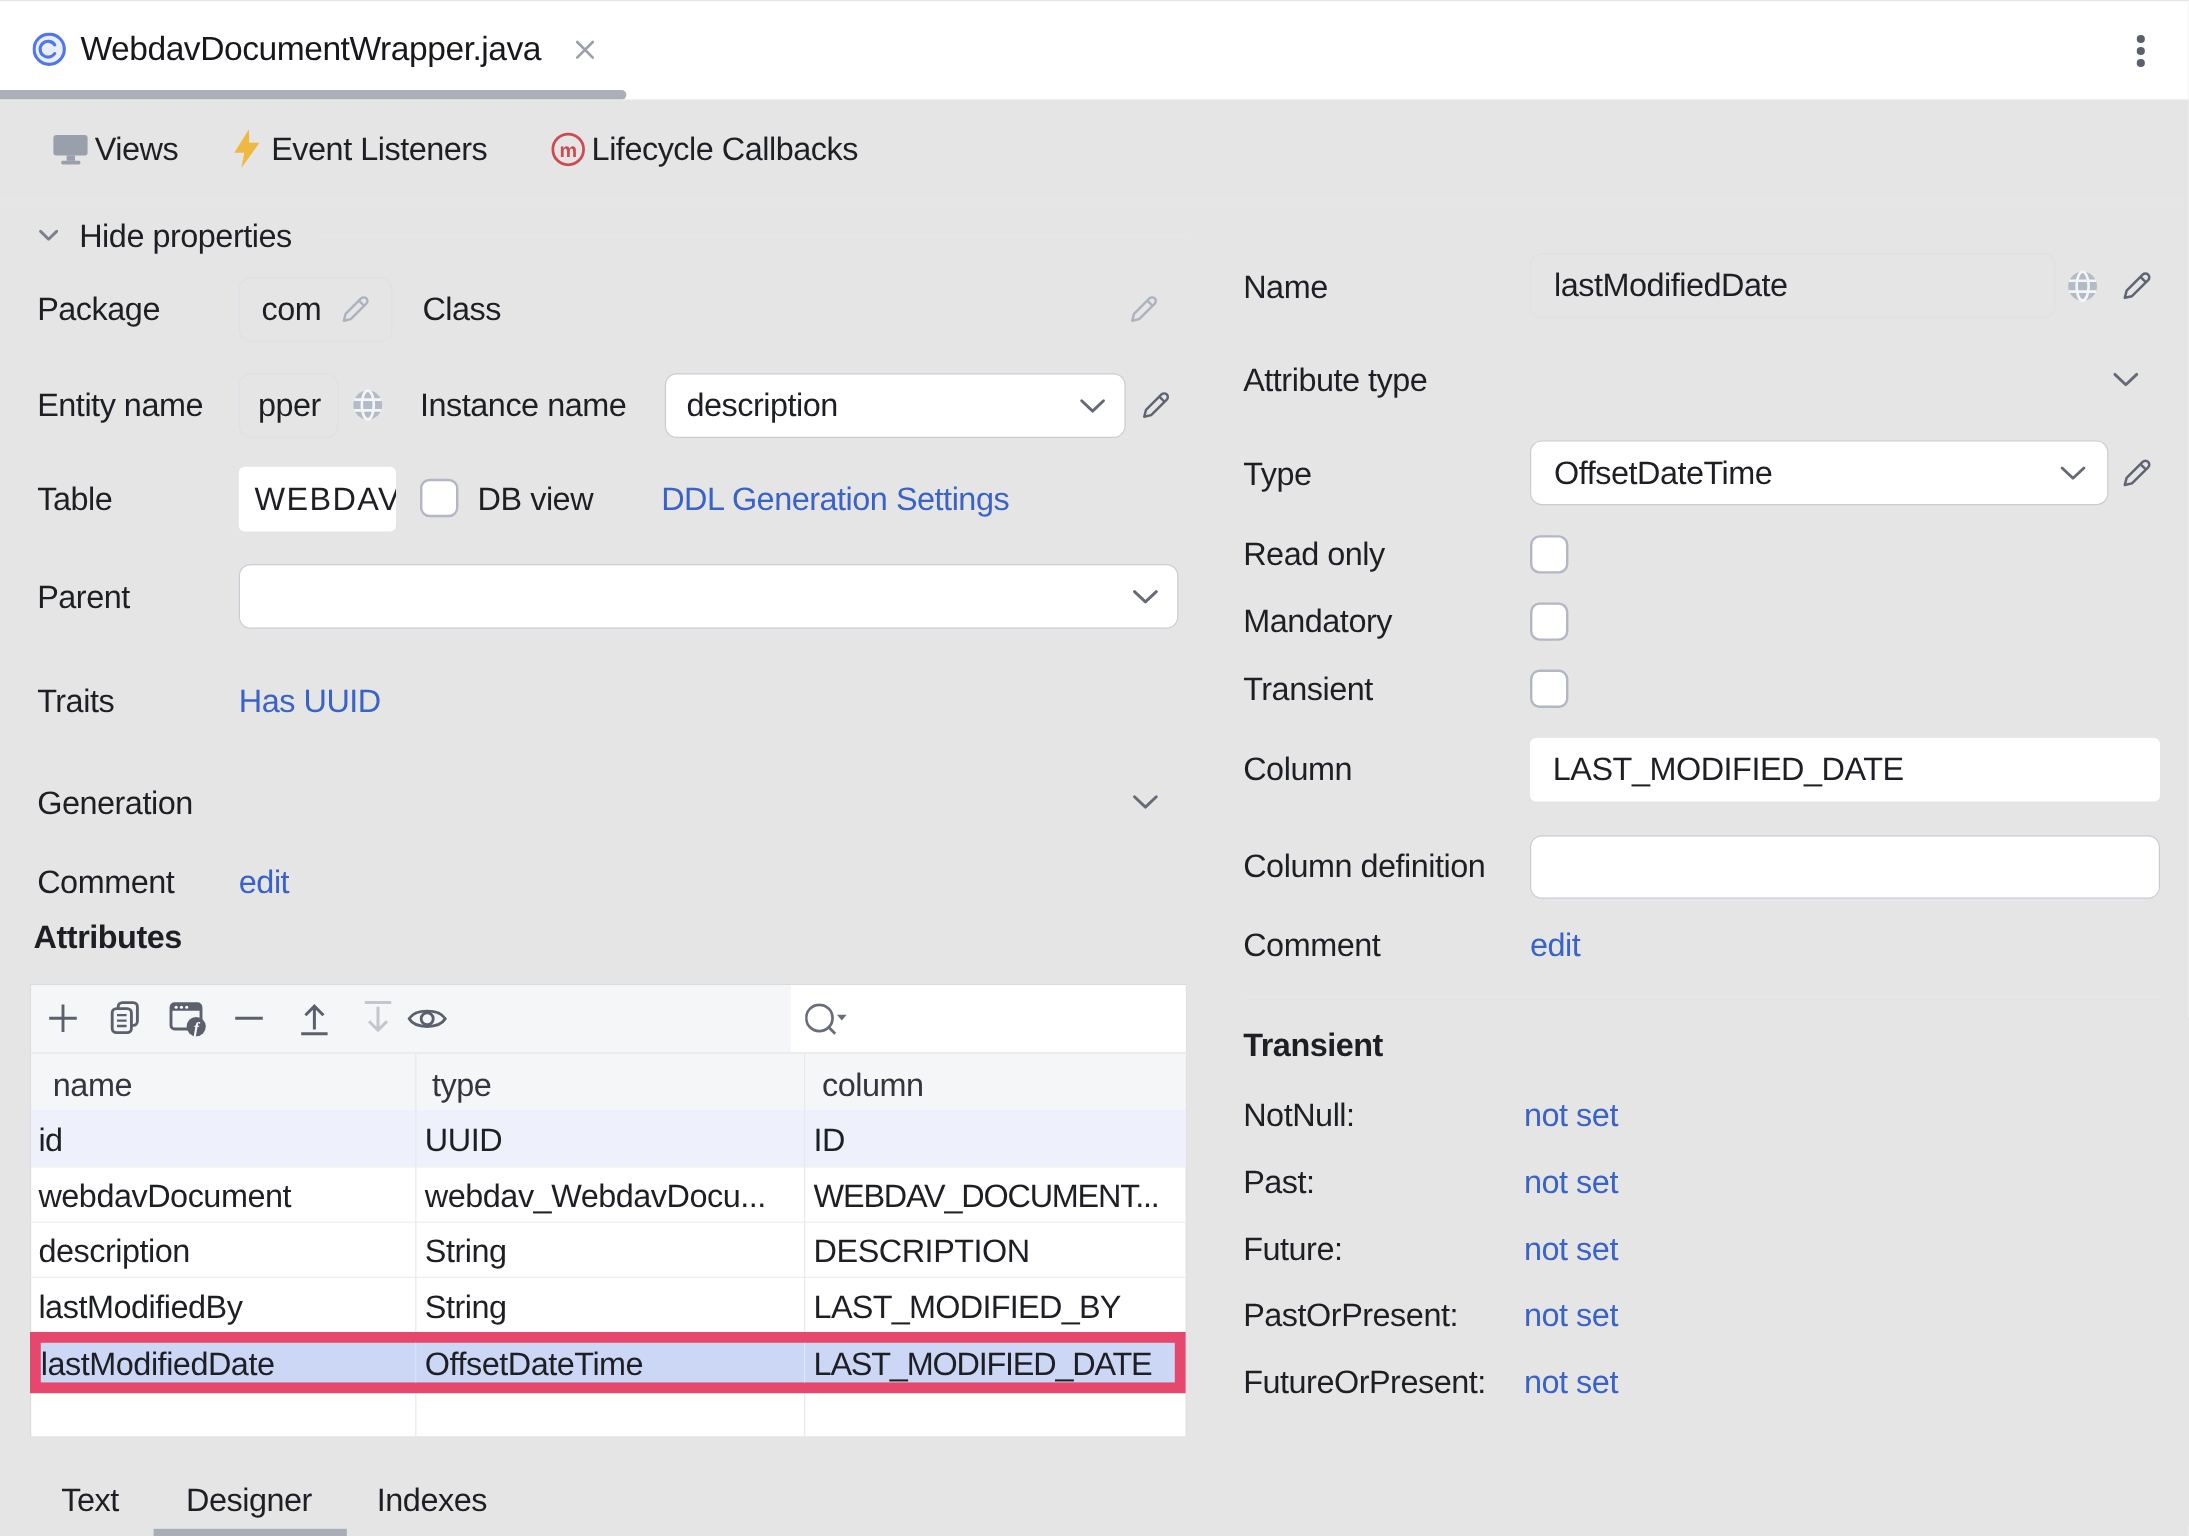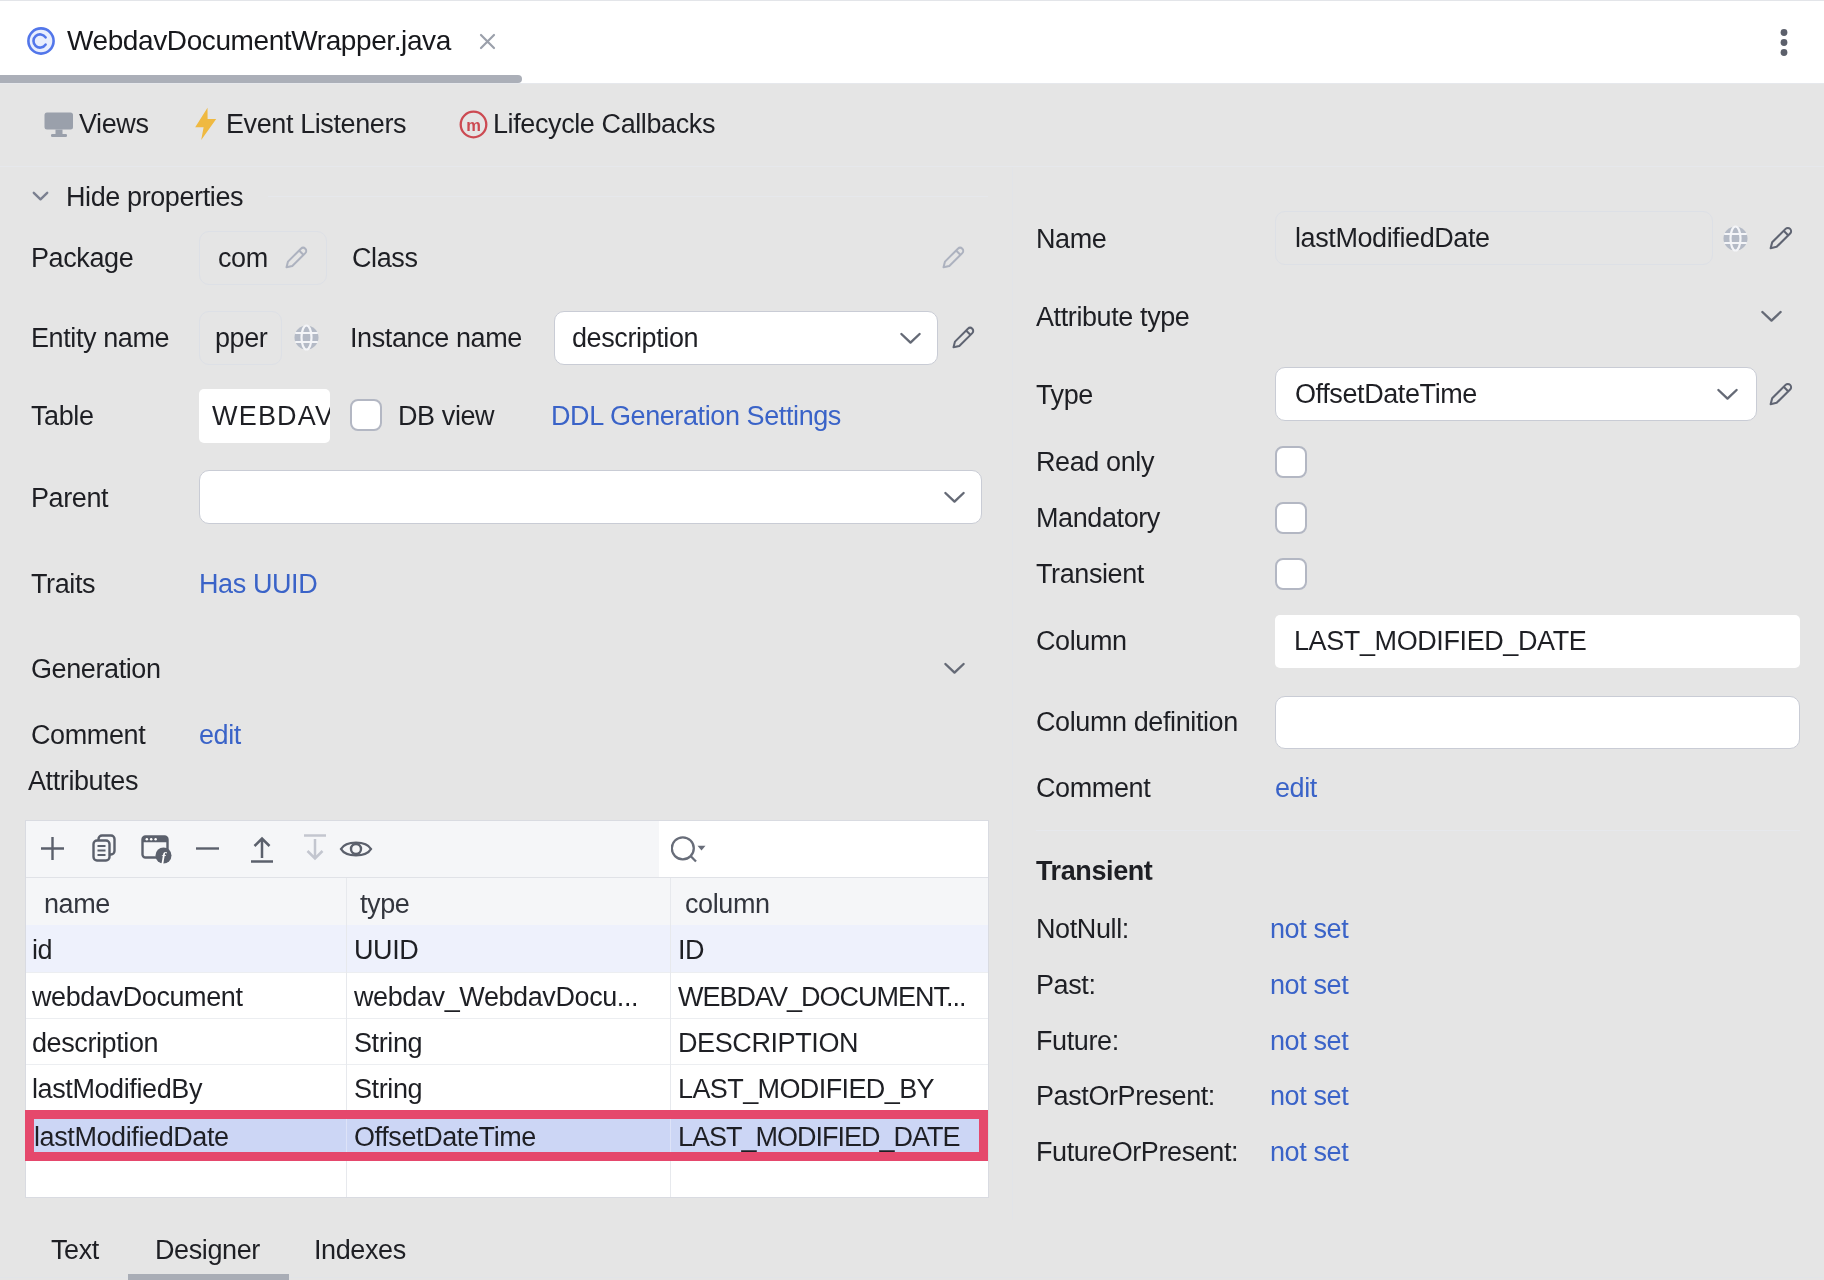--- a/index.html
+++ b/index.html
@@ -102,21 +102,21 @@
 <div class="t" style="left:31px;top:570px">Traits</div>
 <div class="t link" style="left:199px;top:570px">Has UUID</div>
 
 <div class="t" style="left:31px;top:655px">Generation</div>
 <svg style="left:943px;top:662px" width="23" height="13" viewBox="0 0 23 13">
  <path d="M2.4,2 L11.5,10.6 L20.6,2" fill="none" stroke="#656a76" stroke-width="2.4" stroke-linecap="round" stroke-linejoin="round"></path>
 </svg>
 
 <div class="t" style="left:31px;top:721px">Comment</div>
 <div class="t link" style="left:199px;top:721px">edit</div>
-<div class="t" style="left:28px;top:767px;font-weight:normal">Attributes</div>
+<div class="t" style="left:28px;top:767px;font-weight:bold">Attributes</div>
 
 <div class="a" style="left:25px;top:820px;width:964px;height:378px;border:1px solid #d9dbe1;box-sizing:border-box;background:#fff"></div>
 <div class="a" style="left:26px;top:821px;width:962px;height:56px;background:#f5f6f8"></div>
 <div class="a" style="left:26px;top:878px;width:962px;height:47px;background:#f5f6f8"></div>
 <div class="a" style="left:659px;top:821px;width:329px;height:56px;background:#fff"></div>
 <div class="hl" style="left:26px;top:877px;width:962px;background:#e0e2e7"></div>
 
 <svg style="left:36px;top:832px" width="33" height="33" viewBox="0 0 33 33">
  <path d="M16.5,5 L16.5,28 M5,16.5 L28,16.5" stroke="#5b606c" stroke-width="2.4"></path>
 </svg>

